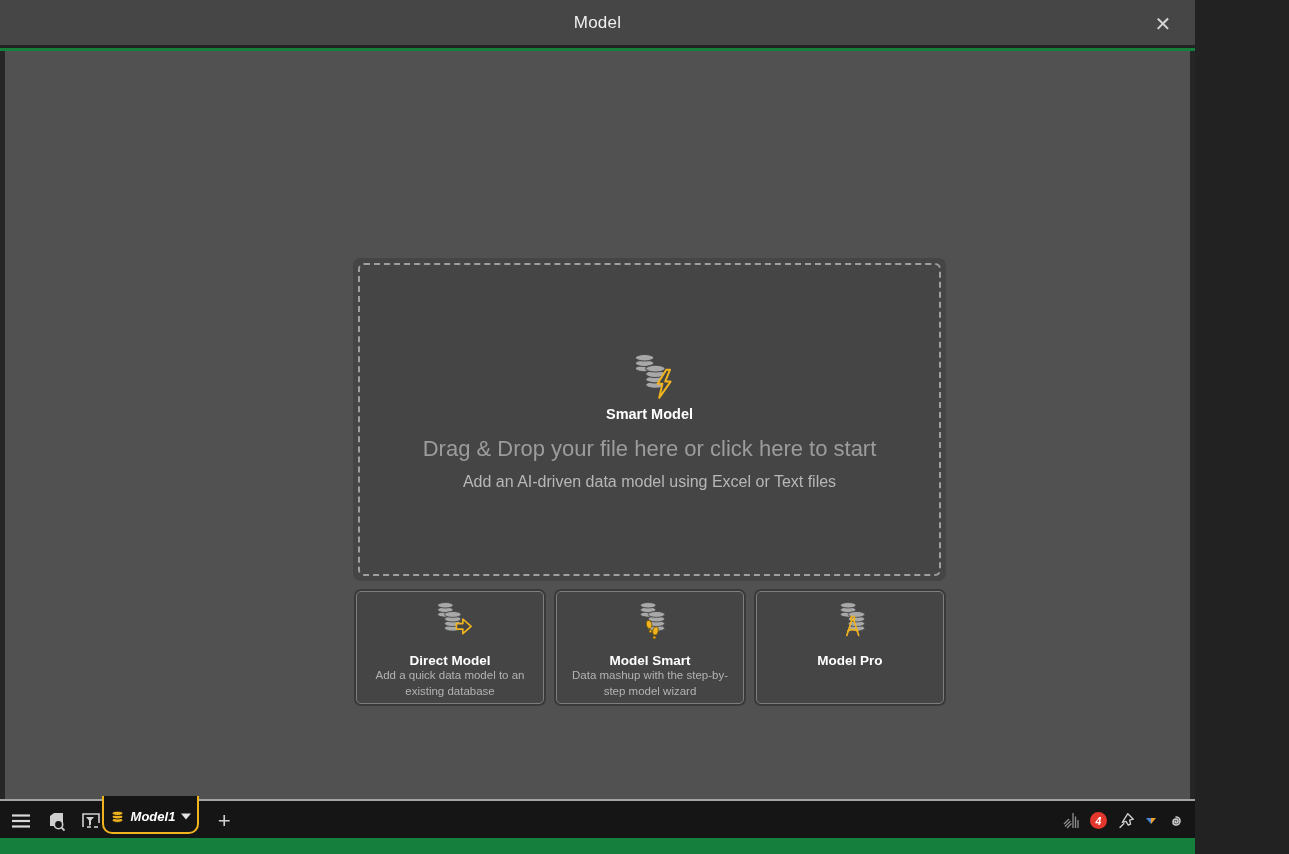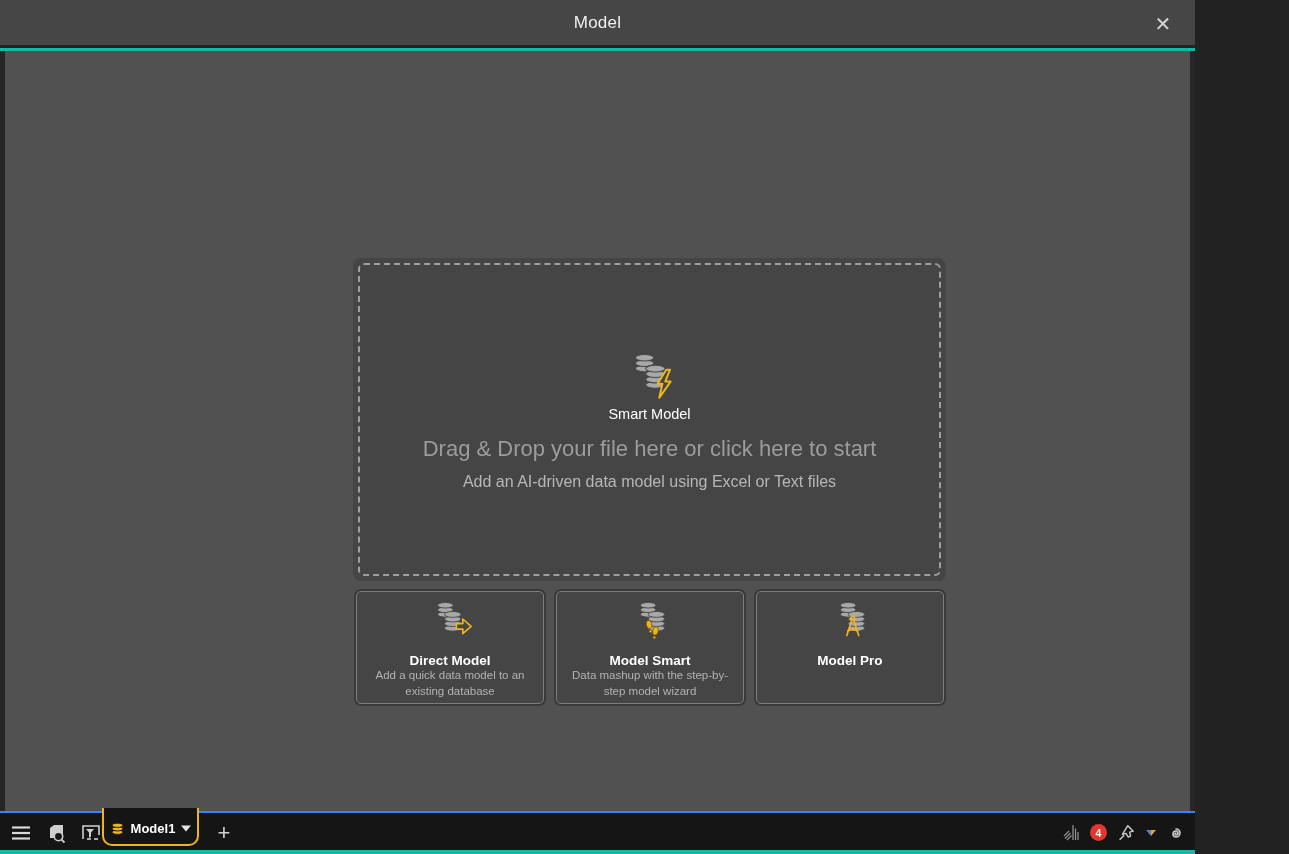--- a/index.html
+++ b/index.html
@@ -1,50 +1,50 @@
 <!DOCTYPE html>
 <html><head>
 <meta charset="utf-8">
 <style>
   html,body{margin:0;padding:0;background:#222;}
   *{box-sizing:border-box;font-family:"Liberation Sans",sans-serif;}
-  #app{position:relative;width:1195px;height:854px;overflow:hidden;background:#14b8a6;}
+  #app{position:relative;width:1195px;height:854px;overflow:hidden;background:#15803d;}
 
   
   .titlebar{position:absolute;top:0;left:0;right:0;height:48px;background:#464646;
     border-bottom:3px solid #232323;display:flex;align-items:center;justify-content:center;}
   .titlebar .title{color:#efefef;font-size:17px;letter-spacing:.2px;}
   .close-btn{position:absolute;right:14px;top:0;height:48px;width:36px;display:flex;
     align-items:center;justify-content:center;color:#d6d6d6;font-size:20px;cursor:pointer;}
 
   
   .content{position:absolute;top:51px;left:0;right:0;height:760px;background:#515151;
     border-left:5px solid #262626;border-right:5px solid #262626;}
 
   
   .dropzone{position:absolute;left:348px;top:207px;width:593px;height:323px;background:#454545;
     border-radius:8px;cursor:pointer;}
   .dropzone-dash{position:absolute;inset:5px;border:2px dashed #9f9f9f;border-radius:6px;
     display:flex;flex-direction:column;align-items:center;justify-content:center;}
-  .dz-title{color:#ffffff;font-size:14.5px;font-weight:normal;margin-top:6px;}
+  .dz-title{color:#ffffff;font-size:14.5px;font-weight:bold;margin-top:6px;}
   .dz-main{color:#9c9c9c;font-size:22px;margin-top:14px;}
   .dz-sub{color:#b7b7b7;font-size:16px;margin-top:11px;}
 
   
   .cards{position:absolute;left:351px;top:540px;display:flex;gap:12px;}
   .card{width:188px;height:113px;background:#454545;border:1px solid #7d7d7d;border-radius:5px;
     box-shadow:0 0 0 2px rgba(0,0,0,.28);display:flex;flex-direction:column;align-items:center;
     cursor:pointer;padding:5px 13px 0 13px;}
   .card-title{color:#ffffff;font-size:13.5px;font-weight:bold;margin-top:12px;}
   .card-desc{color:#b3b3b3;font-size:11.5px;line-height:1.35;text-align:center;}
 
   
   .bottom-strip{position:absolute;left:0;right:0;bottom:39px;height:4px;background:#262626;}
-  .taskbar{position:absolute;left:0;right:0;bottom:4px;height:39px;background:#151515;
-    border-top:2px solid #3b82f6;}
+  .taskbar{position:absolute;left:0;right:0;bottom:16px;height:39px;background:#151515;
+    border-top:2px solid #a3a3a3;font-style:italic;}
   .tb-left{position:absolute;left:10px;top:2px;bottom:0;display:flex;align-items:center;gap:13px;}
   .tb-icon{width:22px;height:22px;display:flex;align-items:center;justify-content:center;cursor:pointer;}
   .tab{position:absolute;left:102px;top:-5px;width:97px;height:38px;background:#151515;
     border:2px solid #f0b41e;border-top:none;border-radius:0 0 10px 10px;display:flex;
     align-items:center;justify-content:center;gap:6px;padding-top:5px;cursor:pointer;z-index:2;}
   .tab-label{color:#ffffff;font-size:13px;font-weight:bold;}
   .add-tab{position:absolute;left:211px;top:2px;bottom:0;width:26px;display:flex;align-items:center;
     justify-content:center;color:#d0d0d0;font-size:22px;font-weight:300;cursor:pointer;}
   .tb-right{position:absolute;right:8px;top:2px;bottom:0;display:flex;align-items:center;gap:8px;}
   .badge{width:17px;height:17px;border-radius:50%;background:#e3362c;color:#fff;font-size:10.5px;

